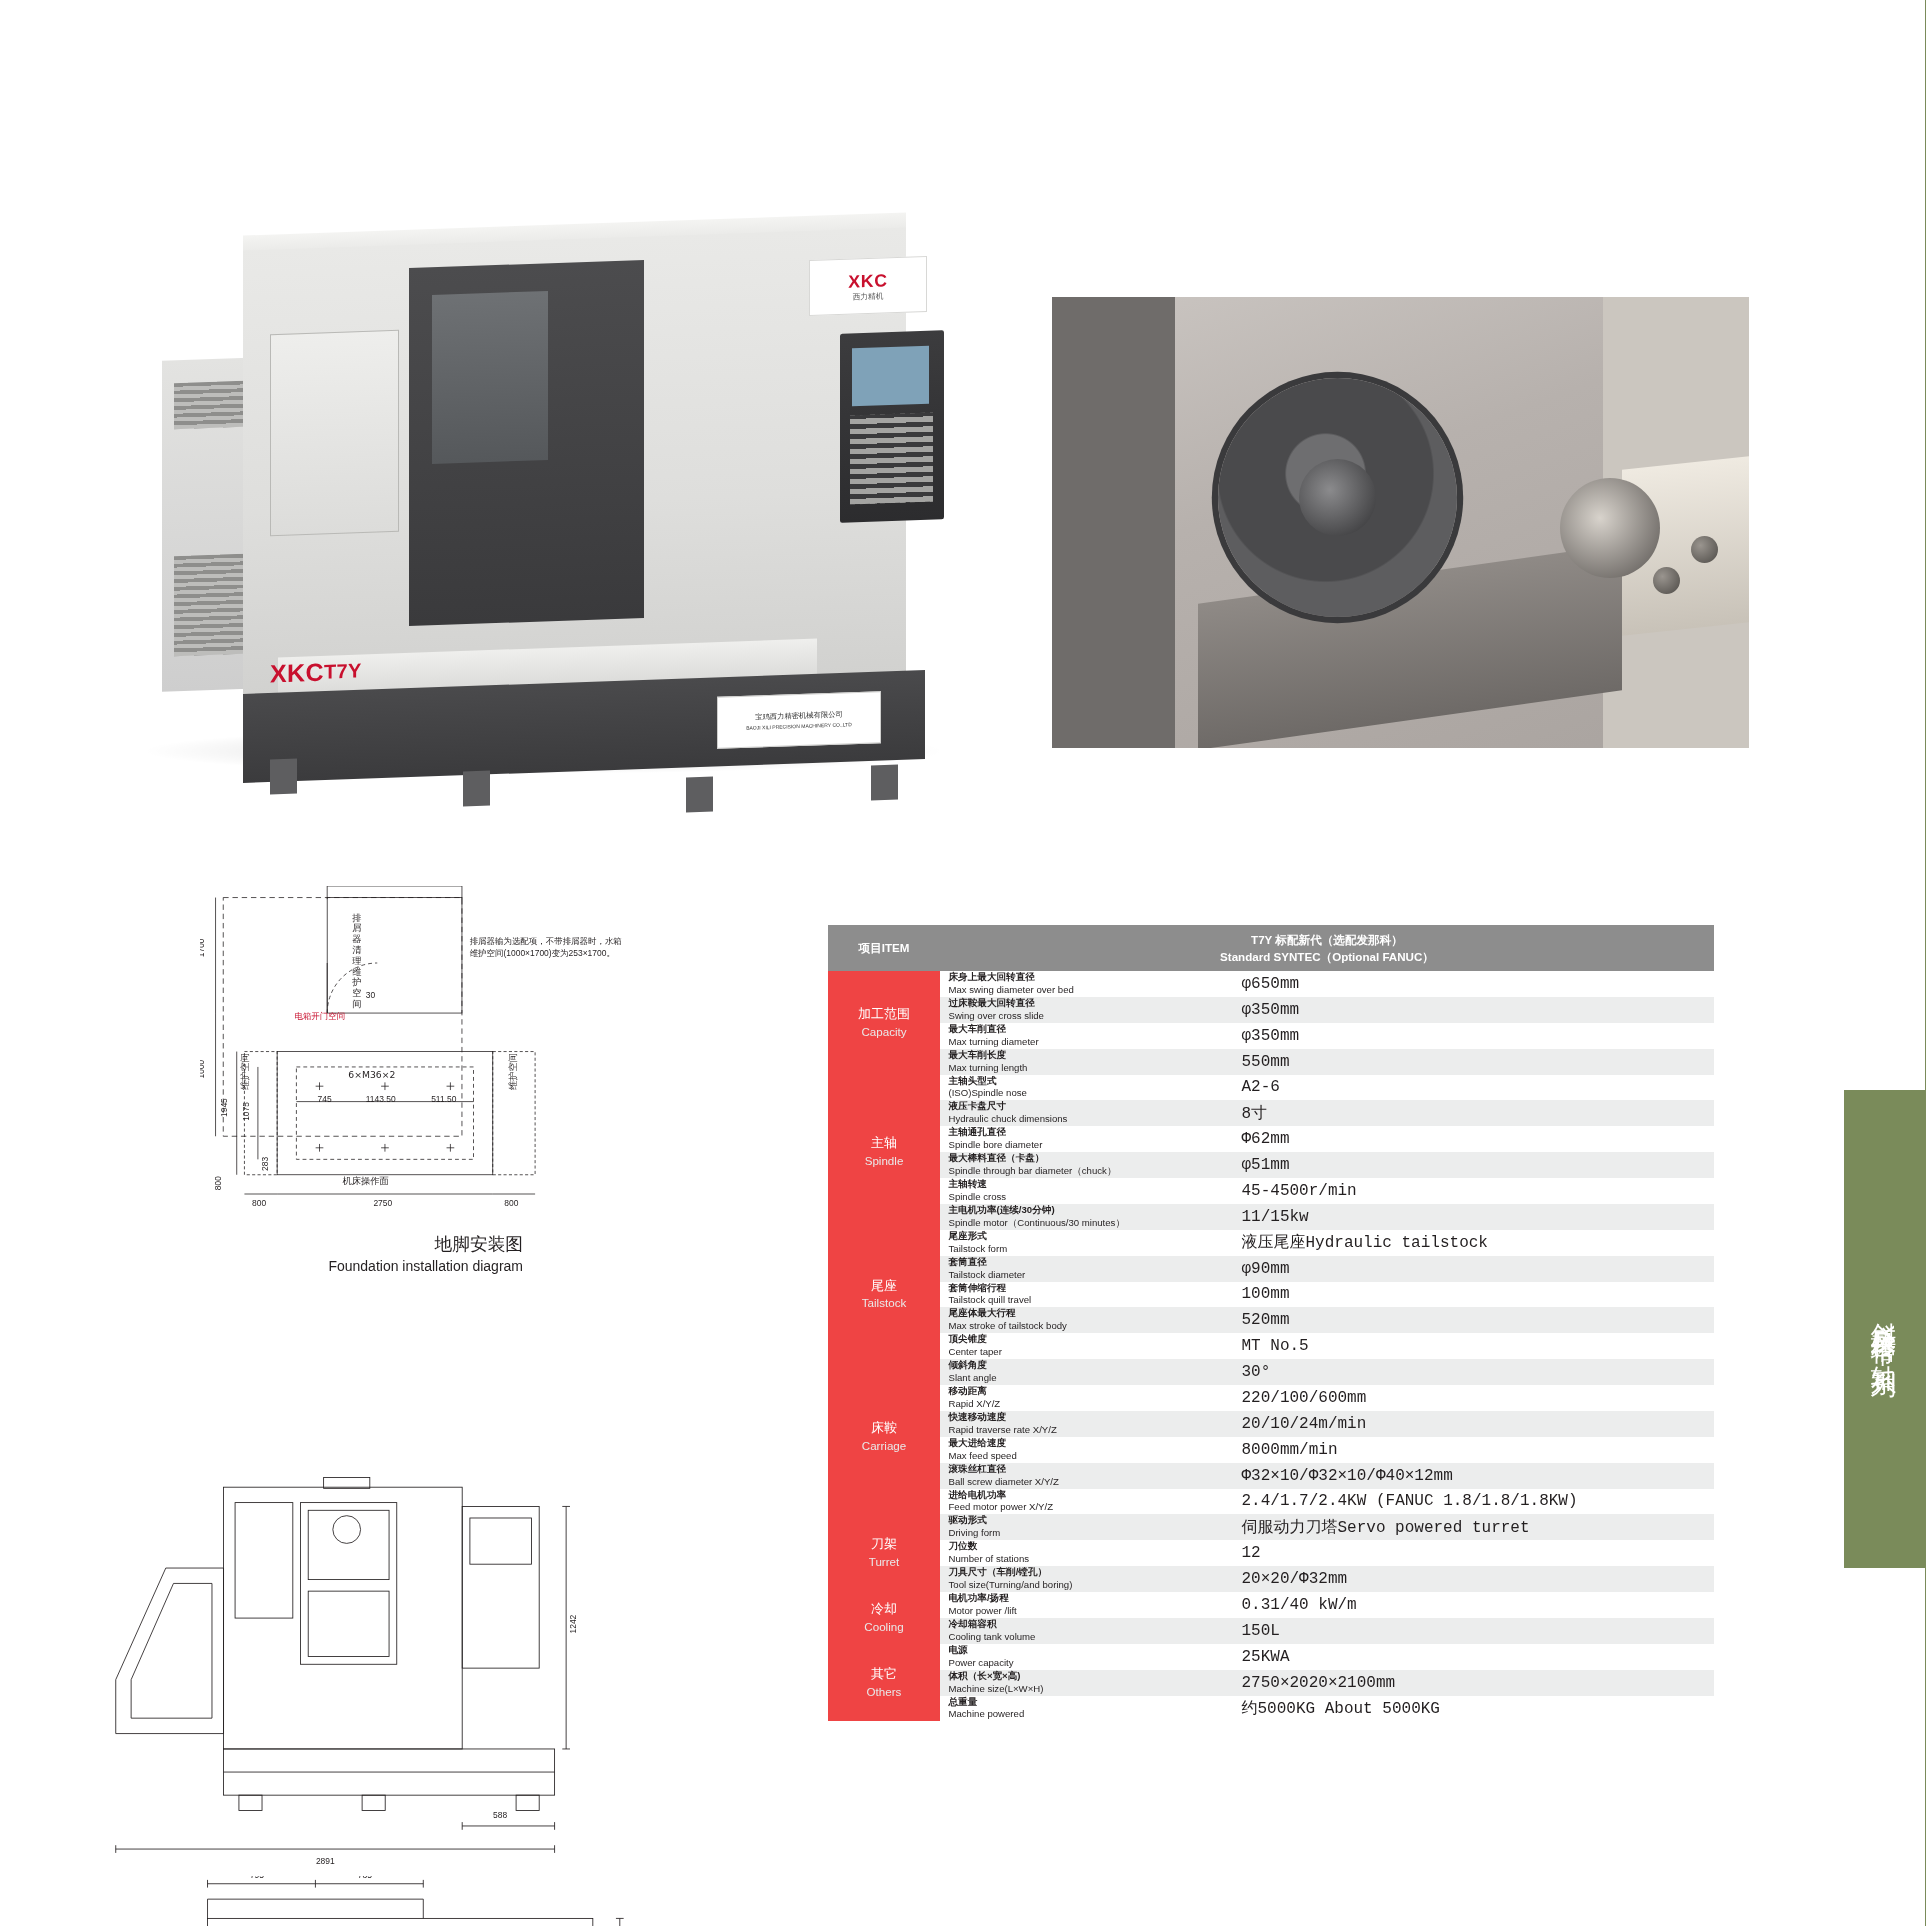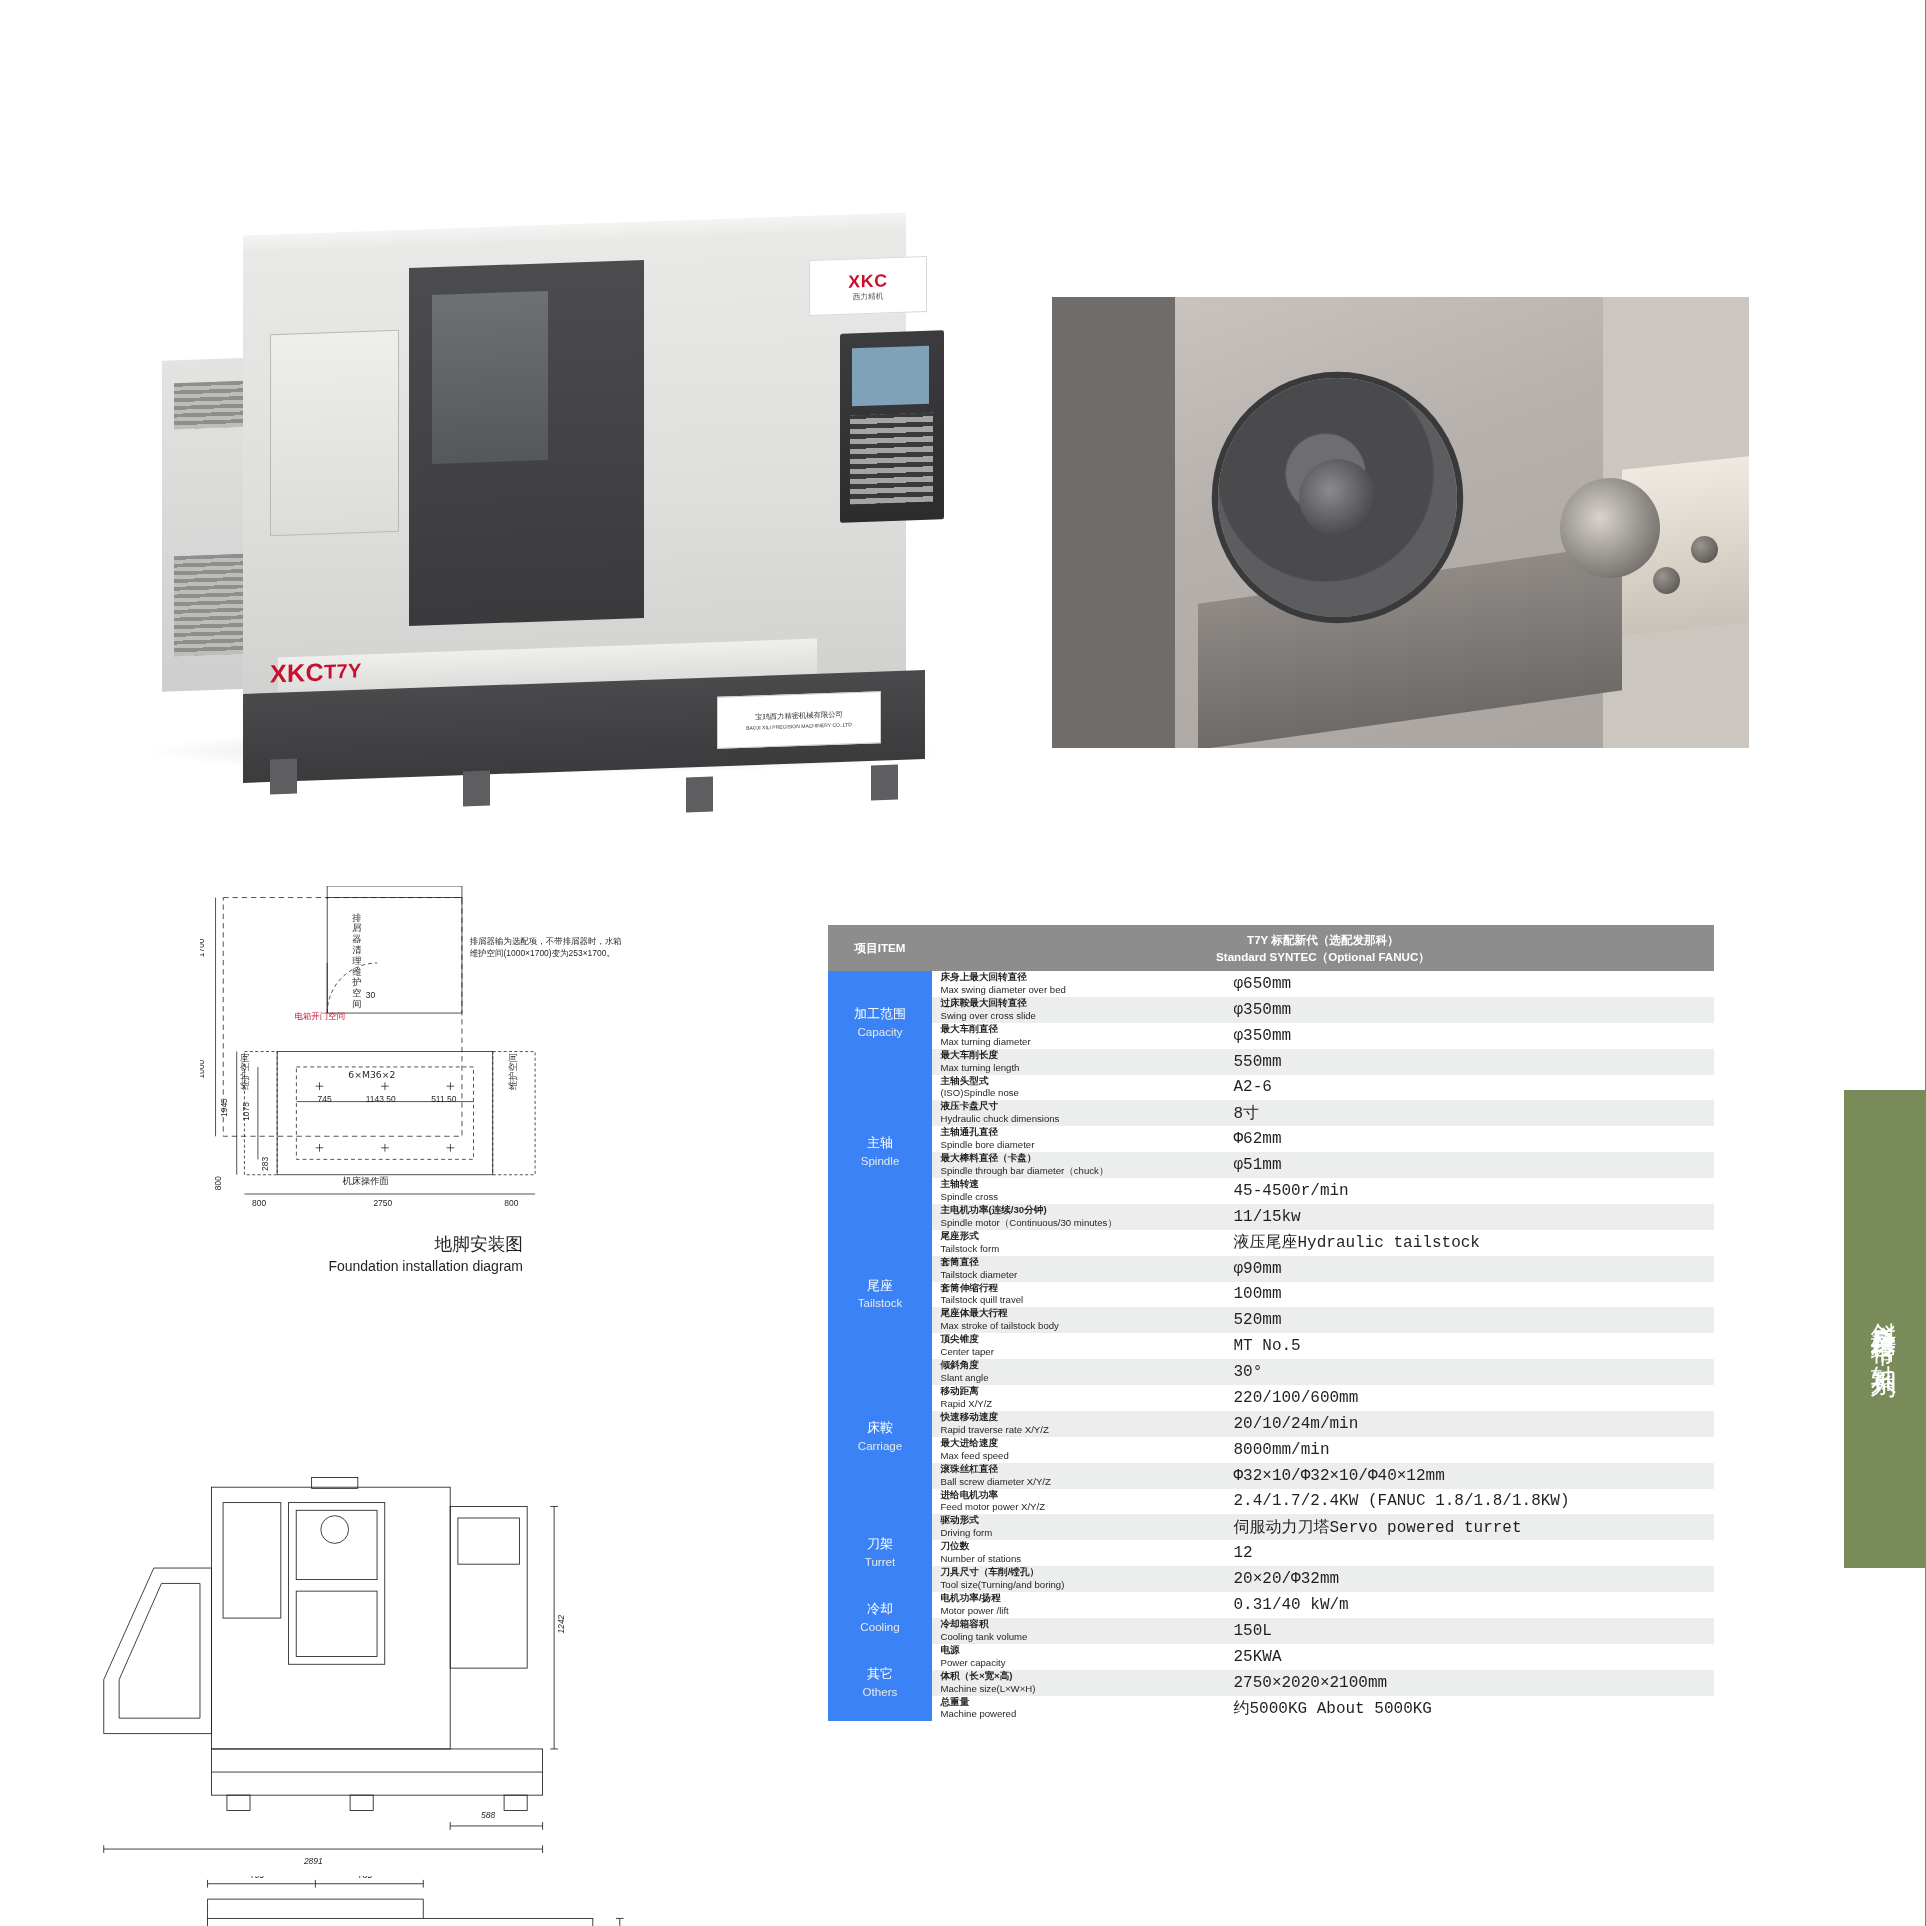--- a/index.html
+++ b/index.html
@@ -227,24 +227,24 @@
   .spec .hdr {
     background: #8d8d8d;
     color: #ffffff;
     text-align: center;
     font-weight: 700;
     font-size: 11.6px;
     line-height: 1.5;
     height: 46px;
   }
   .grp {
-    background: #3b82f6;
+    background: #ef4444;
     color: #ffffff;
     text-align: center;
-    width: 104px;
+    width: 112px;
     line-height: 1.45;
   }
   .grp .gcn { font-size: 13px; display:block; }
   .grp .gen { font-size: 11.6px; display:block; color:#e9e9e9; }
   .lbl {
     width: 293px;
     padding-left: 8.5px !important;
     line-height: 1.35;
     font-size: 9.6px;
   }
@@ -411,21 +411,21 @@
 
     <text class="dim-txt-s" x="700" y="150">排屑器输为选配项，不带排屑器时，水箱</text>
     <text class="dim-txt-s" x="700" y="182">维护空间(1000×1700)变为253×1700。</text>
   </svg>
   <div class="cap" style="left:-62px; top:347px; width:385px;">
     <div class="cn">地脚安装图</div>
     <div class="en">Foundation installation diagram</div>
   </div>
 </div>
 
-<div class="dwg" style="left:96px; top:1441px; width:693px; height:435px;font-style:italic;">
+<div class="dwg" style="left:108px; top:1441px; width:693px; height:435px;">
   <svg width="693" height="435" viewBox="0 0 1800 1130">
     <g fill="none" stroke="#231f20" stroke-width="2.2">
 
       <path d="M20 620 L 150 330 L 300 330 L 300 760 L 20 760 Z"></path>
       <path d="M60 620 L 170 370 L 270 370 L 270 720 L 60 720 Z"></path>
 
       <rect x="300" y="120" width="620" height="680"></rect>
       <rect x="330" y="160" width="150" height="300"></rect>
       <rect x="500" y="160" width="250" height="420"></rect>
       <rect x="520" y="180" width="210" height="180"></rect>

